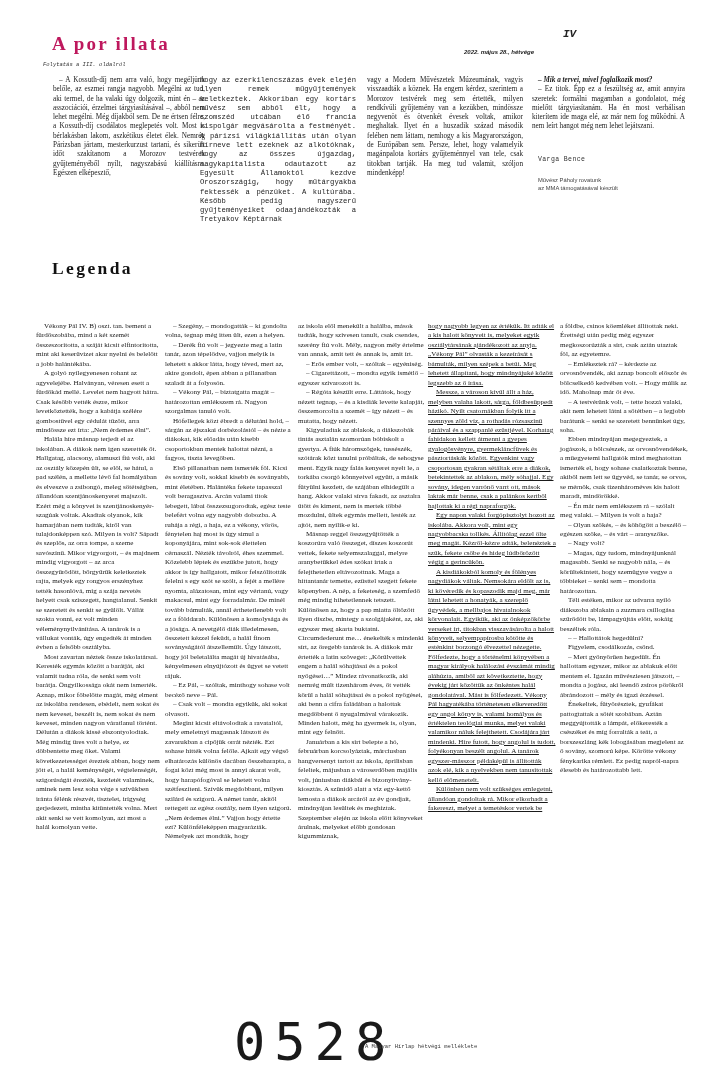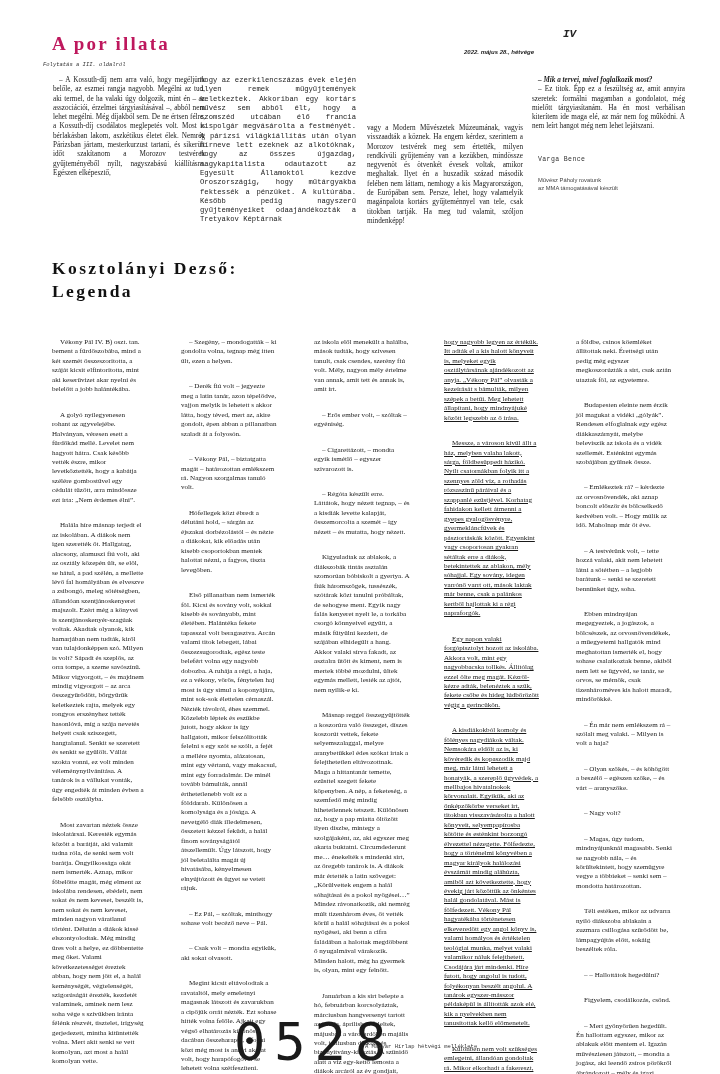--- a/index.html
+++ b/index.html
@@ -6,28 +6,28 @@
   body { width:720px; height:1074px; position:relative; overflow:hidden; color:#1a1a1a; font-family:"DejaVu Serif", serif; }
   .abs { position:absolute; }
   .title1 { left:52px; top:33px; font-family:"Liberation Serif", serif; font-weight:bold; font-size:19px; letter-spacing:2.2px; color:#be185d; }
   .folytatas { left:43px; top:61px; font-family:"Liberation Mono", monospace; font-style:italic; font-size:5.5px; color:#333; }
   .pagenum { left:563px; top:28px; font-family:"Liberation Mono", monospace; font-weight:bold; font-size:11px; color:#222;font-style:italic; }
   .date { left:464px; top:49px; font-family:"Liberation Sans", sans-serif; font-style:italic; font-weight:bold; font-size:6px; color:#222; }
   .col1 { font-family:"Liberation Serif", serif; font-size:7.2px; line-height:9.3px; text-align:justify; color:#1a1a1a; }
   .col1 p { margin:0; text-indent:6px; }
   .c1a { left:53px; top:76px; width:152px; }
   .c1b { left:200px; top:76px; width:156px;font-family:Liberation Mono, monospace; }
-  .c1c { left:367px; top:76px; width:156px;margin-top:48px; }
+  .c1c { left:367px; top:76px; width:156px; }
   .c1d { left:532px; top:76px; width:153px; }
   .c1d p.q { font-style:italic; font-weight:bold; }
   .author { left:538px; top:156px; font-family:"Liberation Mono", monospace; font-size:6.5px; letter-spacing:0.4px; color:#333; }
   .credit { left:538px; top:176px; font-family:"Liberation Sans", sans-serif; font-size:5.8px; line-height:8px; color:#444; }
   .title2 { left:52px; top:257px; font-family:"Liberation Serif", serif; font-weight:bold; font-size:17.5px; line-height:23px; letter-spacing:2.4px; color:#111; }
   .col2 { font-family:"Liberation Serif", serif; font-size:7.1px; line-height:9.45px; color:#1a1a1a; }
-  .col2 p { margin:16px; text-indent:8px; }
+  .col2 p { margin:0; text-indent:8px; }
   .c2a { left:36px; top:322px; width:124px; }
   .c2b { left:165px; top:322px; width:128px; }
   .c2c { left:298px; top:322px; width:128px; }
   .c2d { left:428px; top:322px; width:128px;text-decoration:underline; }
   .c2e { left:560px; top:322px; width:128px; }
   .bignum { left:234px; top:1012px; font-family:"DejaVu Sans Mono", monospace; font-size:52px; letter-spacing:9px; color:#1a1a1a; }
   .bigtag { left:365px; top:1043px; font-family:"Liberation Mono", monospace; font-size:5.5px; color:#333; }
 </style>
 </head>
 <body>
@@ -50,21 +50,20 @@
   <p class="q">– Mik a tervei, mivel foglalkozik most?</p>
   <p>– Ez titok. Épp ez a feszültség az, amit annyira szeretek: formálni magamban a gondolatot, még mielőtt tárgyiasítanám. Ha én most verbálisan kiterítem ide maga elé, az már nem fog működni. A nem leírt hangot még nem lehet lejátszani.</p>
 </div>
 <div class="abs author">Varga Bence</div>
 <div class="abs credit">
   <div>Művész Páholy rovatunk</div>
   <div>az MMA támogatásával készült</div>
 </div>
 
 <div class="abs title2">
-  <div>Kosztolányi Dezső:</div>
   <div>Legenda</div>
 </div>
 
 <div class="abs col2 c2a">
   <p>Vékony Pál IV. B) oszt. tan. bement a fürdőszobába, mind a két szemét összeszorította, a száját kicsit elfintorította, mint aki keserűvizet akar nyelni és belelőtt a jobb halántékába.</p>
   <p>A golyó nyílegyenesen rohant az agyvelejébe. Halványan, véresen esett a fürdőkád mellé. Levelet nem hagyott hátra. Csak később vették észre, mikor levetkőztették, hogy a kabátja szélére gombostűvel egy cédulát tűzött, arra mindössze ezt írta: „Nem érdemes élni”.</p>
   <p>Halála híre másnap terjedt el az iskolában. A diákok nem igen szerették őt. Hallgatag, alacsony, alamuszi fiú volt, aki az osztály közepén ült, se elöl, se hátul, a pad szélén, a mellette lévő fal homályában és elveszve a zsibongó, meleg sötétségben, állandóan szentjánoskenyeret majszolt. Ezért még a könyvei is szentjánoskenyér-szagúak voltak. Akadtak olyanok, kik hamarjában nem tudták, kiről van tulajdonképpen szó. Milyen is volt? Sápadt és szeplős, az orra tompe, a szeme savószínű. Mikor vigyorgott, – és majdnem mindig vigyorgott – az arca összegyűrődött, bőrgyűrűk keletkeztek rajta, melyek egy rongyos erszényhez tették hasonlóvá, míg a szája nevetés helyett csak sziszegett, hangtalanul. Senkit se szeretett és senkit se gyűlölt. Vállát szokta vonni, ez volt minden véleménynyilvánítása. A tanárok is a vállukat vonták, úgy engedték át minden évben a felsőbb osztályba.</p>
   <p>Most zavartan néztek össze iskolatársai. Keresték egymás között a barátját, aki valamit tudna róla, de senki sem volt barátja. Öngyilkossága okát nem ismerték. Aznap, mikor főbelőtte magát, még elment az iskolába rendesen, ebédelt, nem sokat és nem keveset, beszélt is, nem sokat és nem keveset, minden nagyon váratlanul történt. Délután a diákok kissé elszontyolodtak. Még mindig üres volt a helye, ez döbbentette meg őket. Valami következetességet éreztek abban, hogy nem jött el, a halál keménységét, végtelenségét, szigorúságát érezték, kezdetét valaminek, aminek nem lesz soha vége s szívükben iránta félénk részvét, tisztelet, irígység gerjedezett, mintha kitüntették volna. Mert akit senki se vett komolyan, azt most a halál komolyan vette.</p>
 </div>
 <div class="abs col2 c2b">
@@ -88,21 +87,20 @@
 </div>
 <div class="abs col2 c2d">
   <p style="text-indent:0">hogy nagyobb legyen az értékük. Itt adták el a kis halott könyveit is, melyeket egyik osztálytársának ajándékozott az anyja. „Vékony Pál” olvasták a kezeírását s bámulták, milyen szépek a betűi. Meg lehetett állapítani, hogy mindnyájuké között legszebb az ő írása.</p>
   <p>Messze, a városon kívül állt a ház, melyben valaha lakott, sárga, földbesüppedt házikó. Nyílt csatornákban folyik itt a szennyes zöld víz, a rothadás rózsaszínű páráival és a szappanlé ezüstjével. Korhatag fahidakon kellett átmenni a gyepes gyalogösvényre, gyermekláncfüvek és pásztortáskák között. Egyenkint vagy csoportosan gyakran sétáltak erre a diákok, betekintettek az ablakon, mély sóhajjal. Egy sovány, idegen varrónő varrt ott, mások laktak már benne, csak a palánkos kertből hajlottak ki a régi napraforgók.</p>
   <p>Egy napon valaki forgópisztolyt hozott az iskolába. Akkora volt, mint egy nagyobbacska tollkés. Állítólag ezzel ölte meg magát. Kézről-kézre adták, belenéztek a szűk, fekete csőbe és hideg lúdbőrözött végig a gerincükön.</p>
   <p>A kisdiákokból komoly és fölényes nagydiákok váltak. Nemsokára eldőlt az is, ki kövéredik és kopaszodik majd meg, már látni lehetett a honatyák, a szereplő ügyvédek, a mellbajos hivatalnokok körvonalait. Egyikük, aki az önképzőkörbe verseket írt, titokban visszavásárolta a halott könyveit, selyempapírosba kötötte és esténkint borzongó élvezettel nézegette. Fölfedezte, hogy a történelmi könyvében a magyar királyok halálozási évszámát mindig aláhúzta, amiből azt következtette, hogy évekig járt közöttük az önkéntes halál gondolatával. Mást is fölfedezett. Vékony Pál hagyatékába történetesen elkeveredött egy angol könyv is, valami homályos és értéktelen teológiai munka, melyet valaki valamikor náluk felejthetett. Csodájára járt mindenki. Híre futott, hogy angolul is tudott, folyékonyan beszélt angolul. A tanárok egyszer-másszor példaképül is állították azok elé, kik a nyelvekben nem tanusítottak kellő előmenetelt.</p>
   <p>Különben nem volt szükséges emlegetni, állandóan gondoltak rá. Mikor elkorhadt a fakereszt, melyet a temetéskor vertek be</p>
 </div>
 <div class="abs col2 c2e">
   <p style="text-indent:0">a földbe, csinos köemléket állítottak neki. Érettségi után pedig még egyszer megkoszorúzták a sírt, csak aztán utaztak föl, az egyetemre.</p>
-  <p>Budapesten eleinte nem érzik jól magukat a vidéki „gólyák”. Rendesen elfoglalnak egy egész diákkaszárnyát, melybe beleviszik az iskola és a vidék szellemét. Esténkint egymás szobájában gyűlnek össze.</p>
   <p>– Emlékeztek rá? – kérdezte az orvosnövendék, aki aznap boncolt először és bölcselkedő kedvében volt. – Hogy múlik az idő. Maholnap már öt éve.</p>
   <p>– A testvérünk volt, – tette hozzá valaki, akit nem lehetett látni a sötétben – a legjobb barátunk – senki se szeretett bennünket úgy, soha.</p>
   <p>Ebben mindnyájan megegyeztek, a jogászok, a bölcsészek, az orvosnövendékek, a műegyetemi hallgatók mind meghatottan ismerték el, hogy sohase csalatkoztak benne, akiből nem lett se ügyvéd, se tanár, se orvos, se mérnök, csak tizenhároméves kis halott maradt, mindörökké.</p>
   <p>– Én már nem emlékszem rá – szólalt meg valaki. – Milyen is volt a haja?</p>
   <p>– Olyan szőkés, – és köhögött a beszélő – egészen szőke, – és várt – aranyszőke.</p>
   <p>– Nagy volt?</p>
   <p>– Magas, úgy tudom, mindnyájunknál magasabb. Senki se nagyobb nála, – és körültekintett, hogy szemügyre vegye a többieket – senki sem – mondotta határozottan.</p>
   <p>Téli estéken, mikor az udvarra nyíló diákszoba ablakain a zuzmara csillogása szűrődött be, lámpagyújtás előtt, sokáig beszéltek róla.</p>
   <p>– – Hallottátok hegedülni?</p>
   <p>Figyelem, csodálkozás, csönd.</p>

